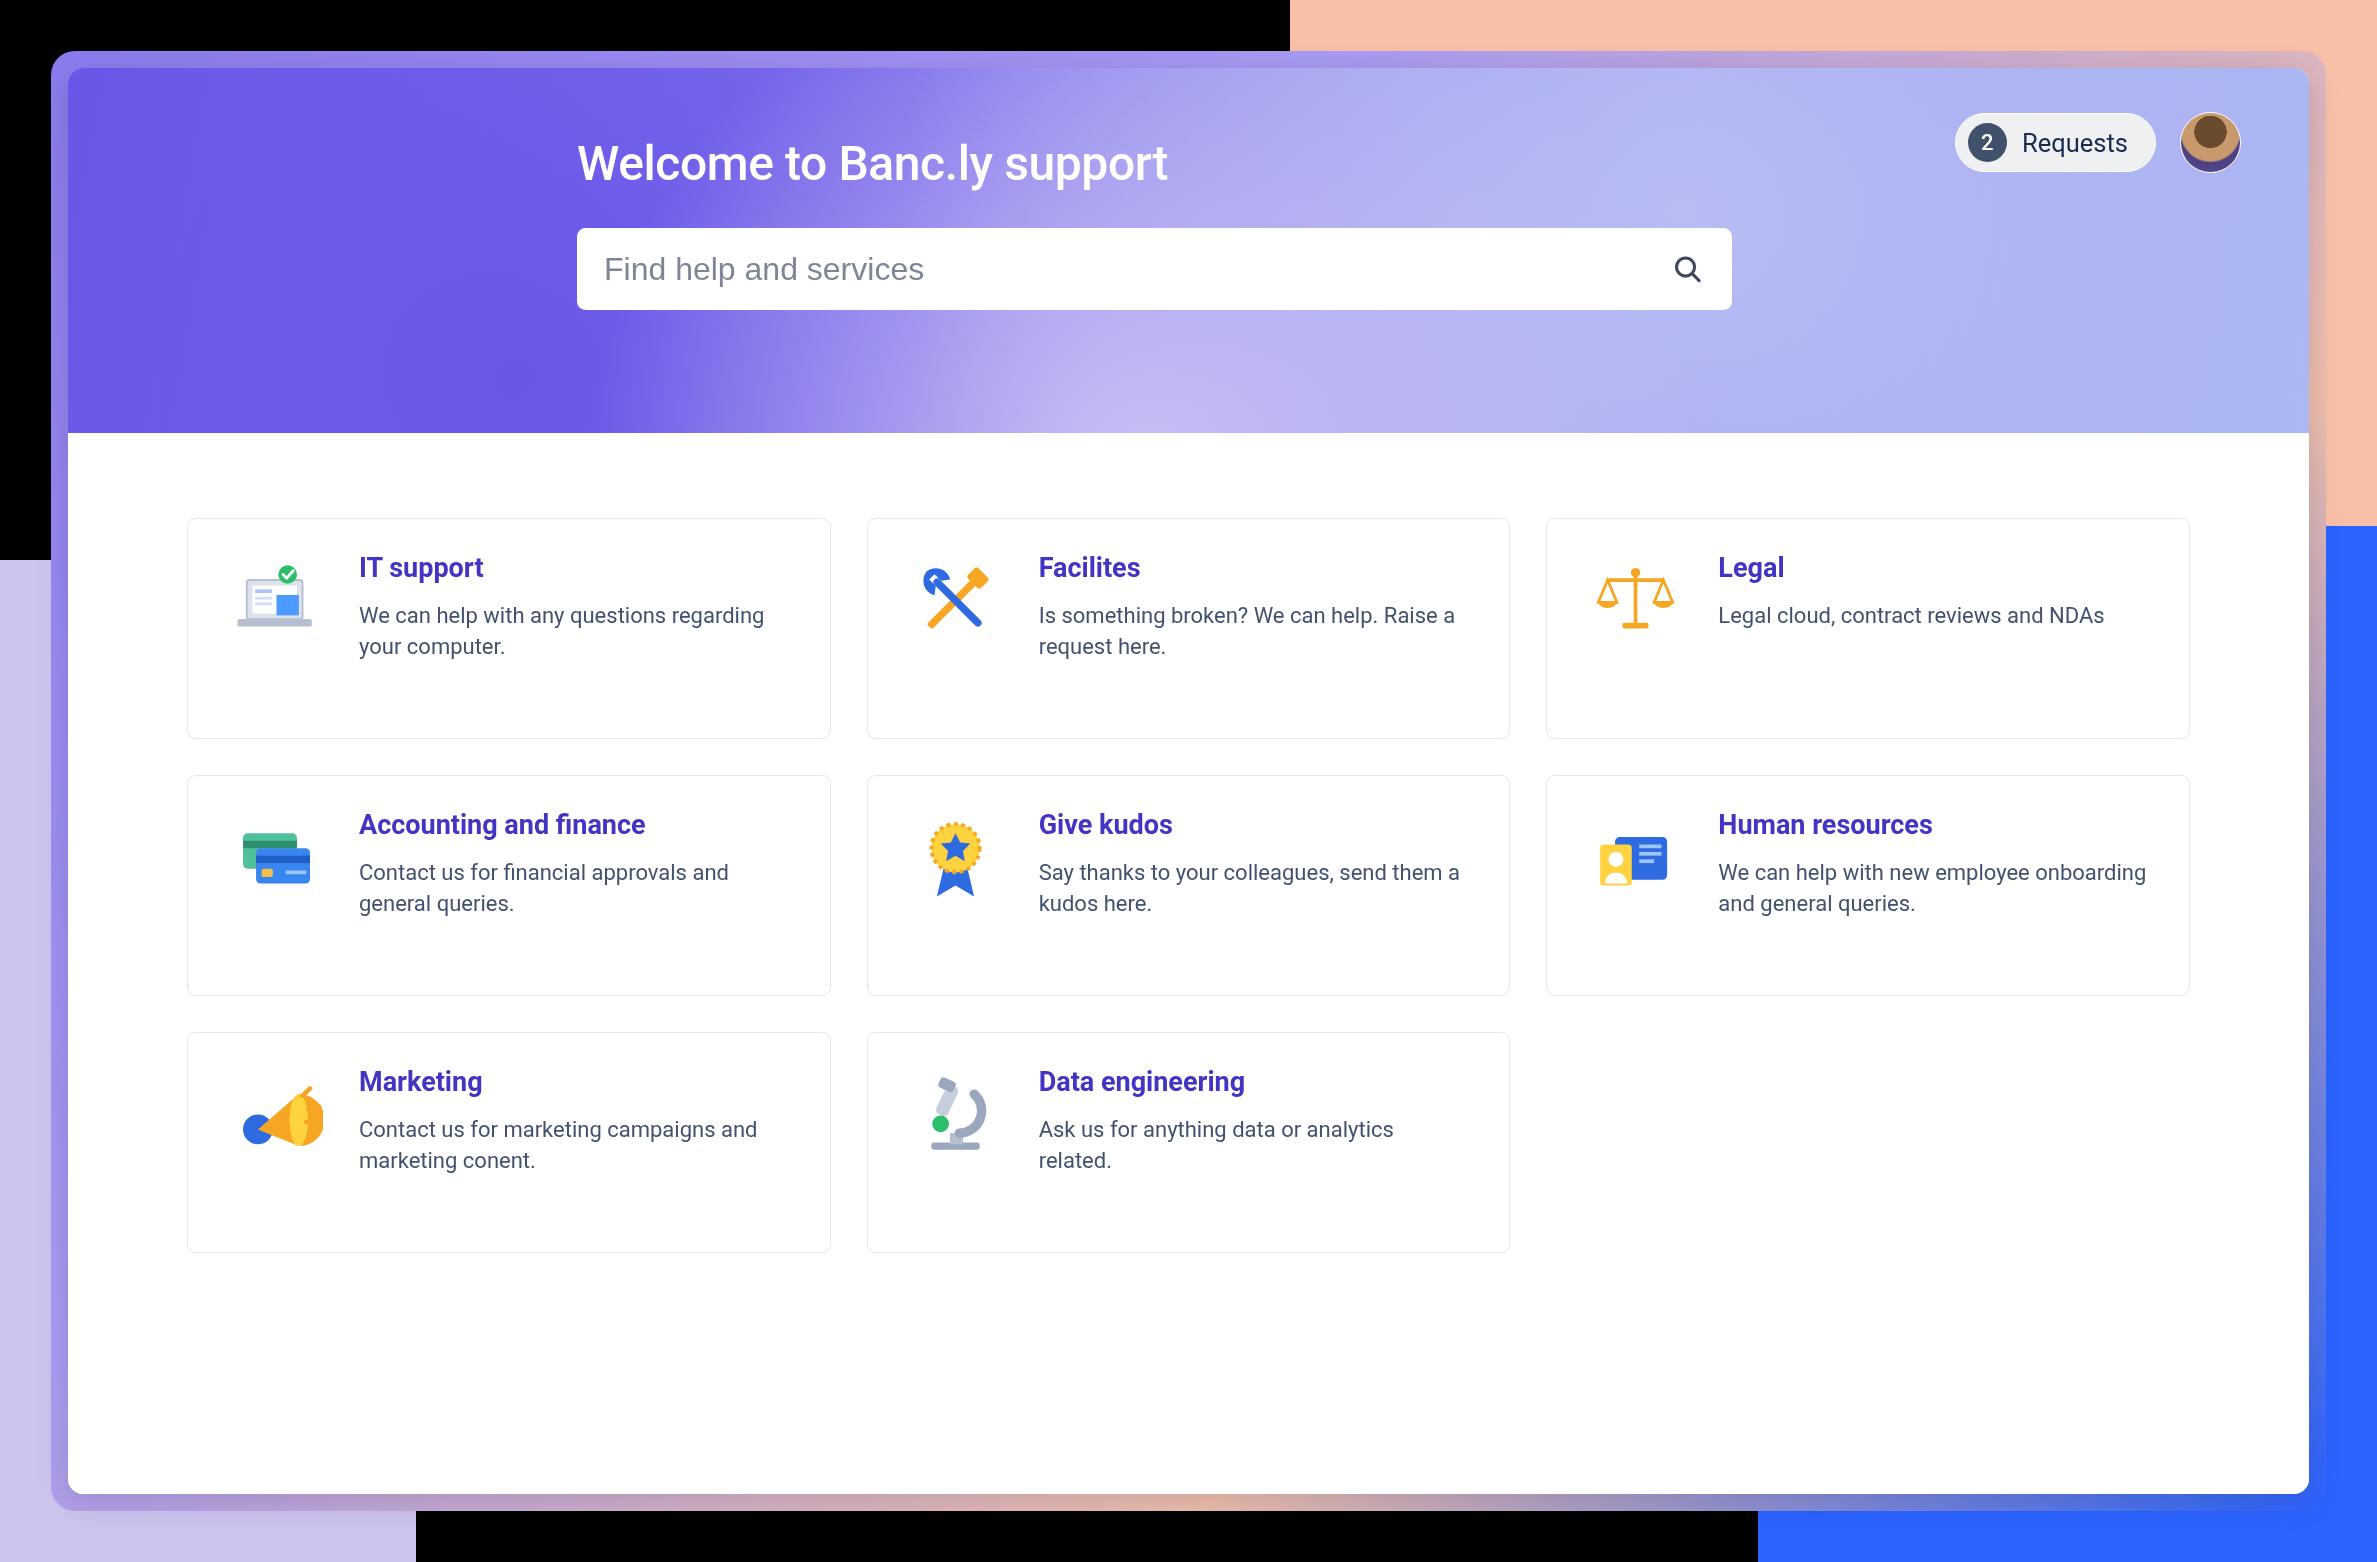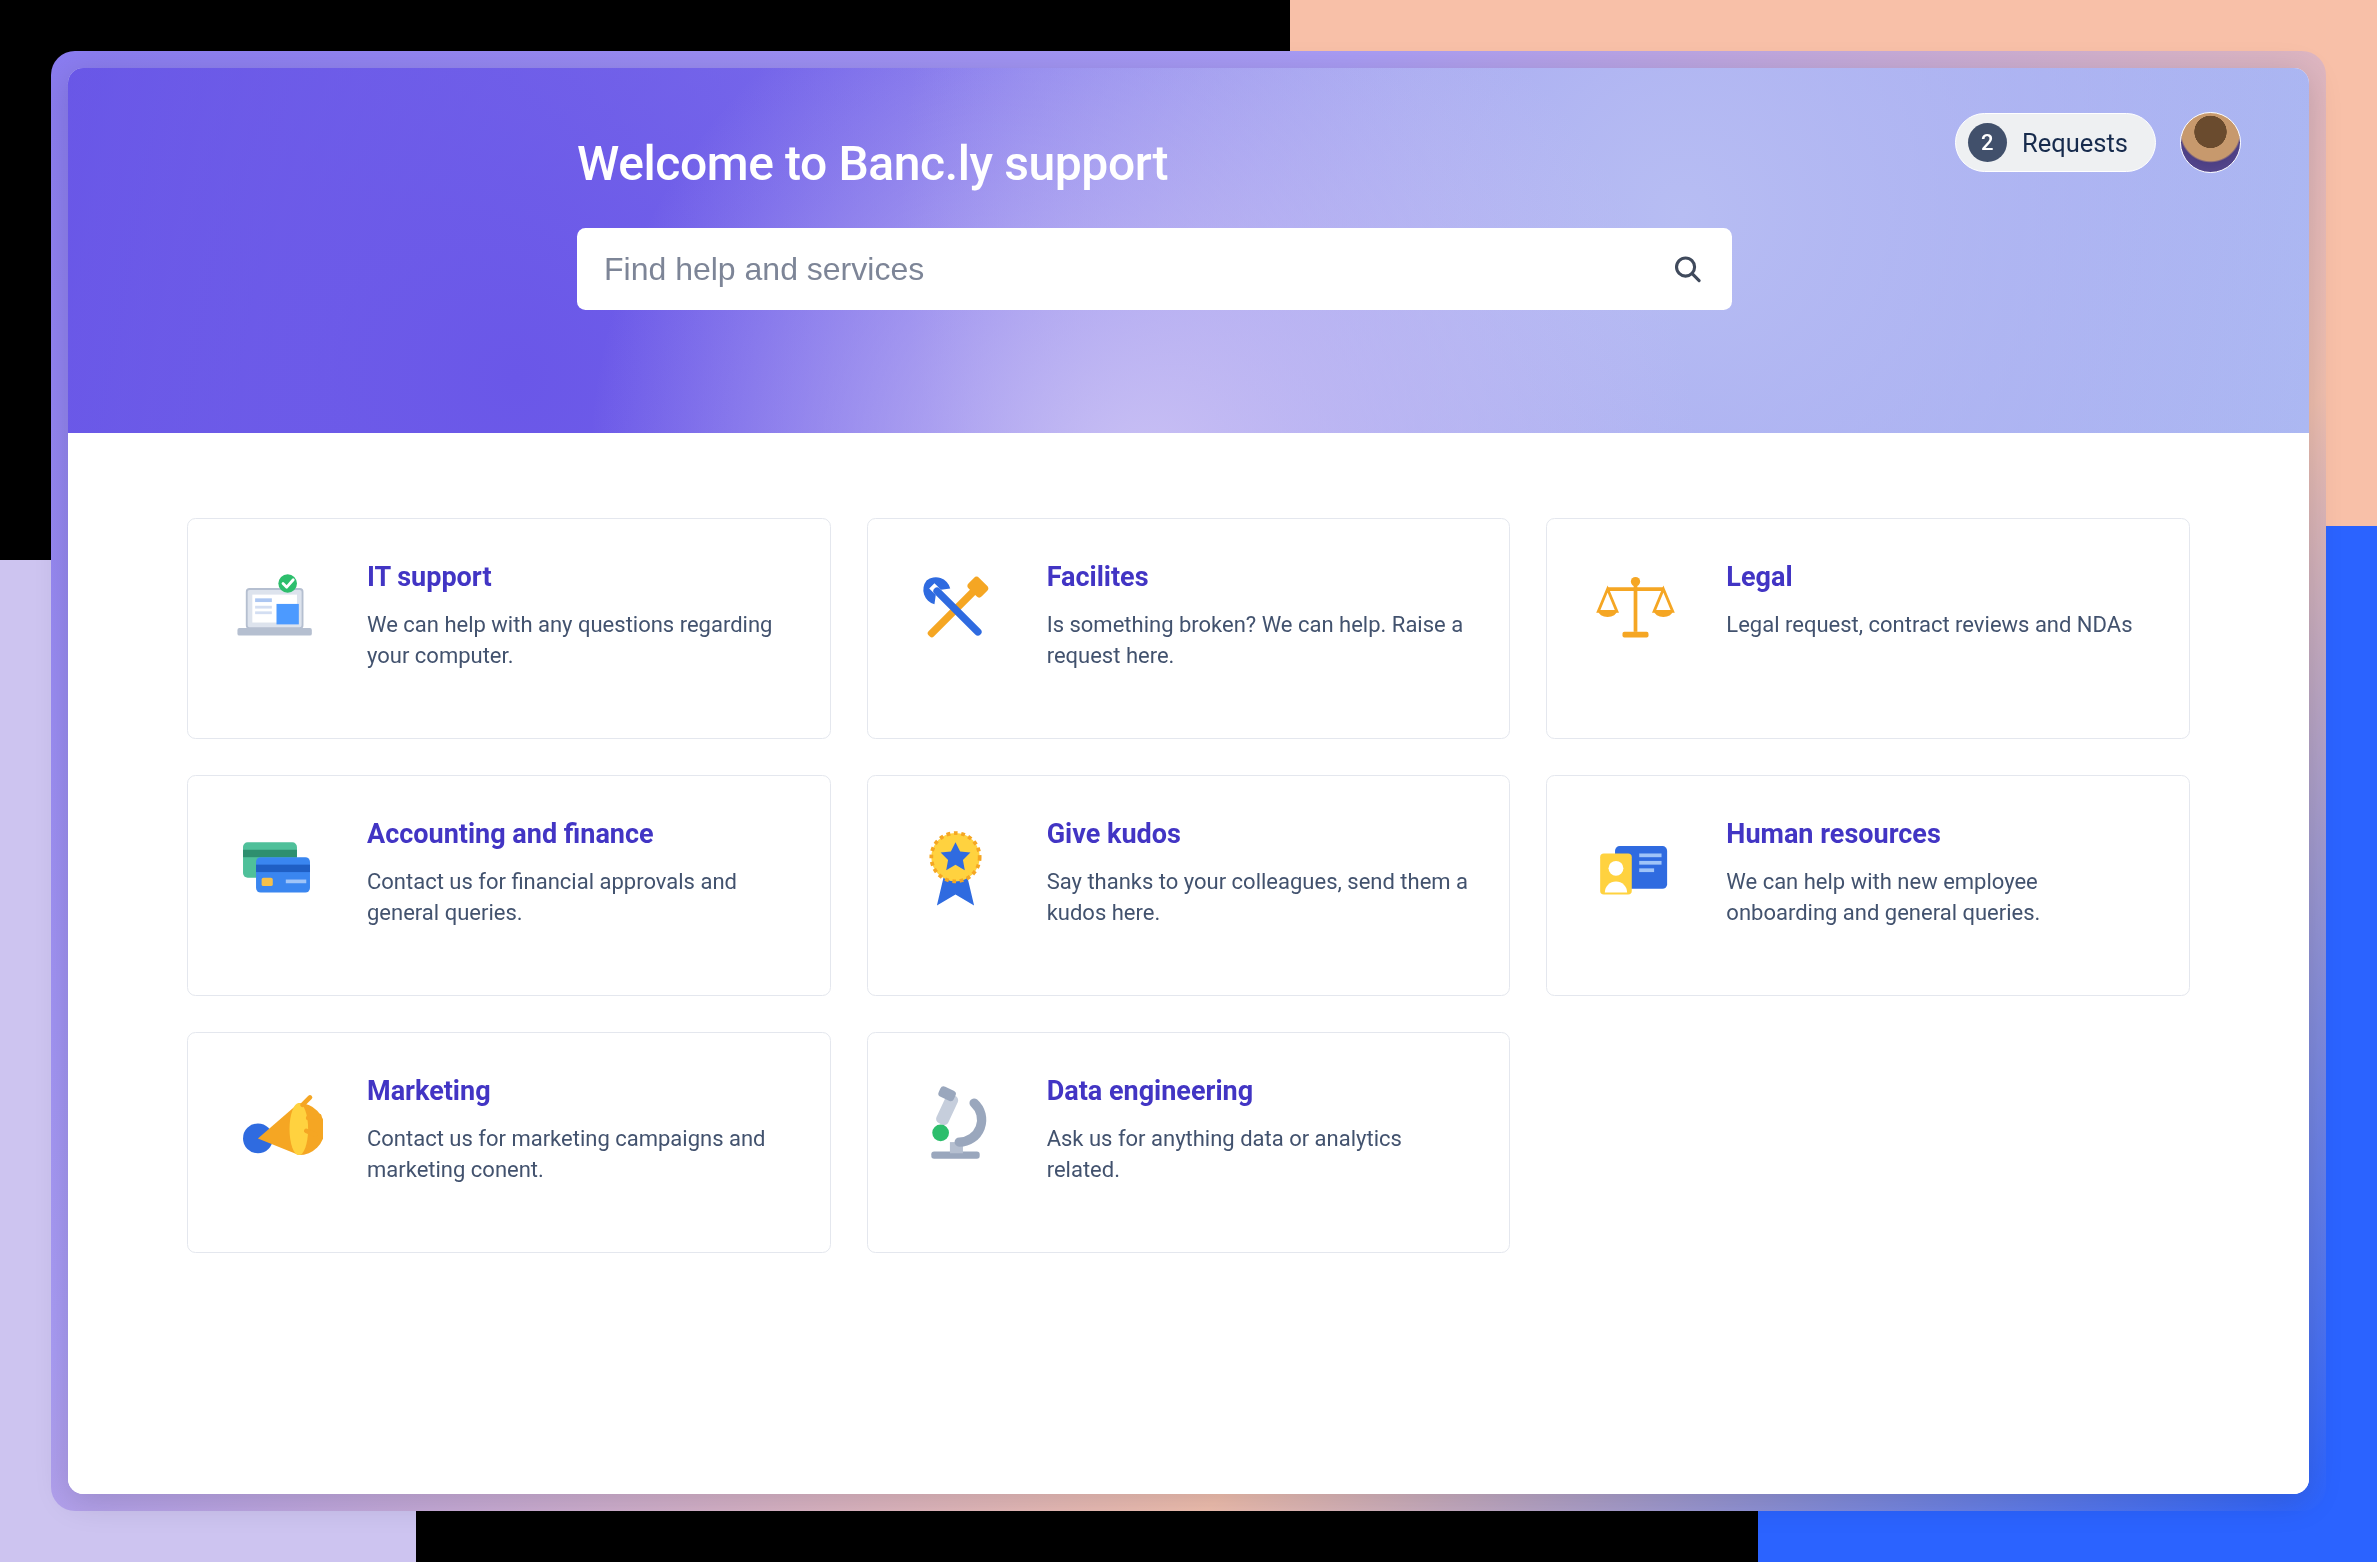--- a/index.html
+++ b/index.html
@@ -129,23 +129,23 @@
     padding: 85px 119px 51px;
   }
   .grid {
     display:grid;
     grid-template-columns: repeat(3, 1fr);
     gap:36px 36px;
   }
   .card {
     border:1.7px solid #E4E7EE;
     border-radius:8.5px;
-    padding:39px 37px 37px 37px;
+    padding:30px 37px 37px 37px;
     display:flex;
-    gap:40px;
+    gap:32px;
     cursor:pointer;
     min-height:221px;
   }
   .card-icon {
     flex:0 0 102px;
     height:102px;
     display:flex; align-items:center; justify-content:center;
   }
   .card-icon svg { width:93px; height:93px; }
   .card-body { flex:1; padding-top:3.4px; }
@@ -248,21 +248,21 @@
                 <line x1="20" y1="28" x2="80" y2="28" stroke="#F5A623" stroke-width="4"></line>
                 <circle cx="50" cy="20" r="5" fill="#F5A623"></circle>
                 <path d="M20 28 L10 52 L30 52 Z" fill="none" stroke="#F5A623" stroke-width="3"></path>
                 <path d="M10 52 a10 6 0 0 0 20 0" fill="#F5A623"></path>
                 <path d="M80 28 L70 52 L90 52 Z" fill="none" stroke="#F5A623" stroke-width="3"></path>
                 <path d="M70 52 a10 6 0 0 0 20 0" fill="#F5A623"></path>
               </svg>
             </div>
             <div class="card-body">
               <div class="card-title">Legal</div>
-              <div class="card-desc">Legal request, contract reviews and NDAs</div>
+              <div class="card-desc">Legal cloud, contract reviews and NDAs</div>
             </div>
           </div>
 
 
           <div class="card">
             <div class="card-icon">
               <svg viewBox="0 0 100 100">
                 <rect x="14" y="24" width="58" height="38" rx="5" fill="#4FC09A"></rect>
                 <rect x="14" y="32" width="58" height="8" fill="#2E8F6F"></rect>
                 <rect x="28" y="40" width="58" height="38" rx="5" fill="#3A86F0"></rect>

